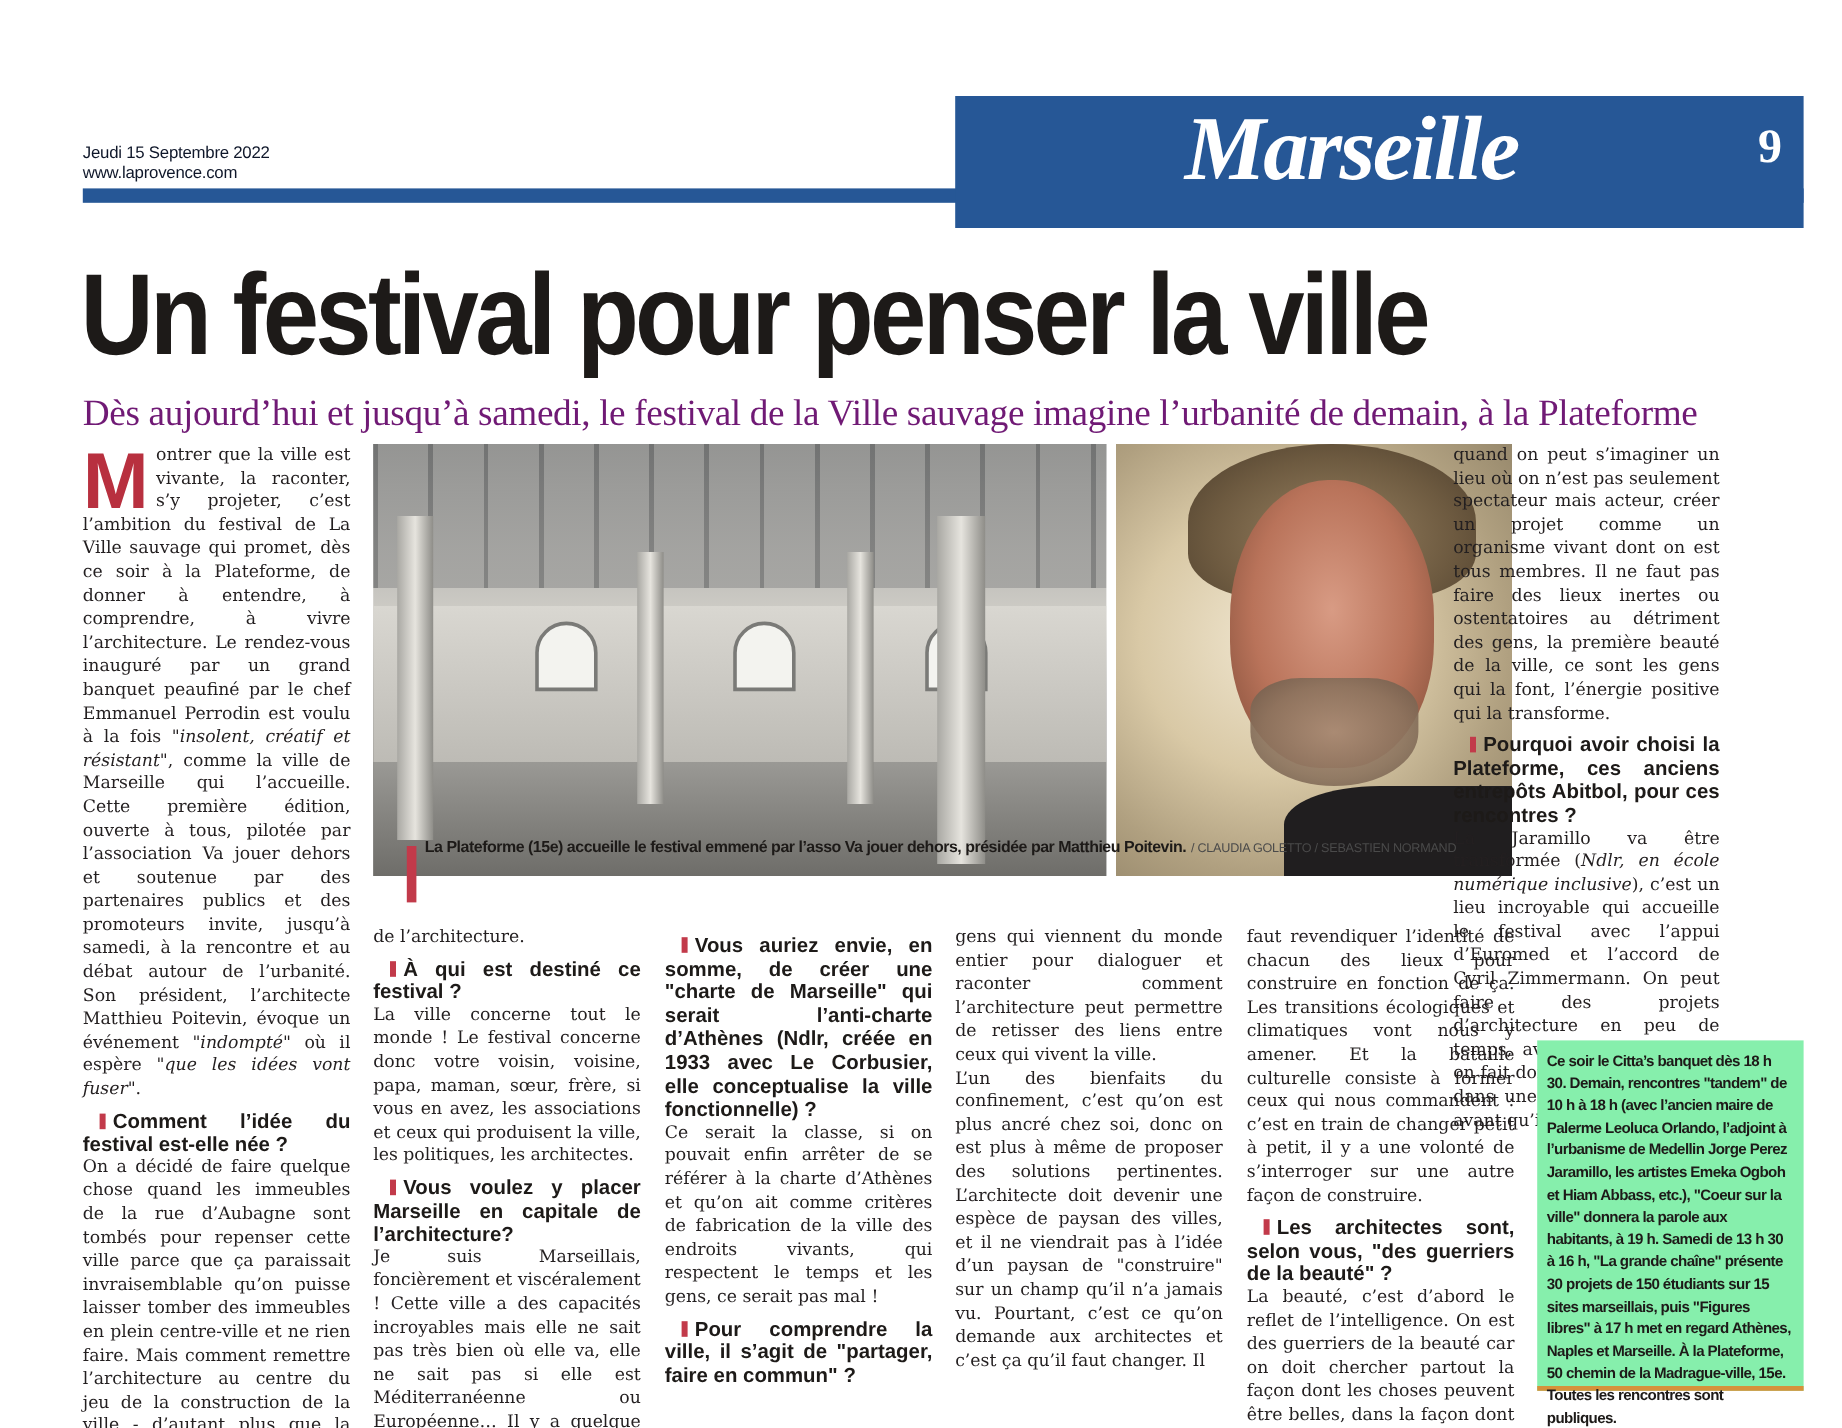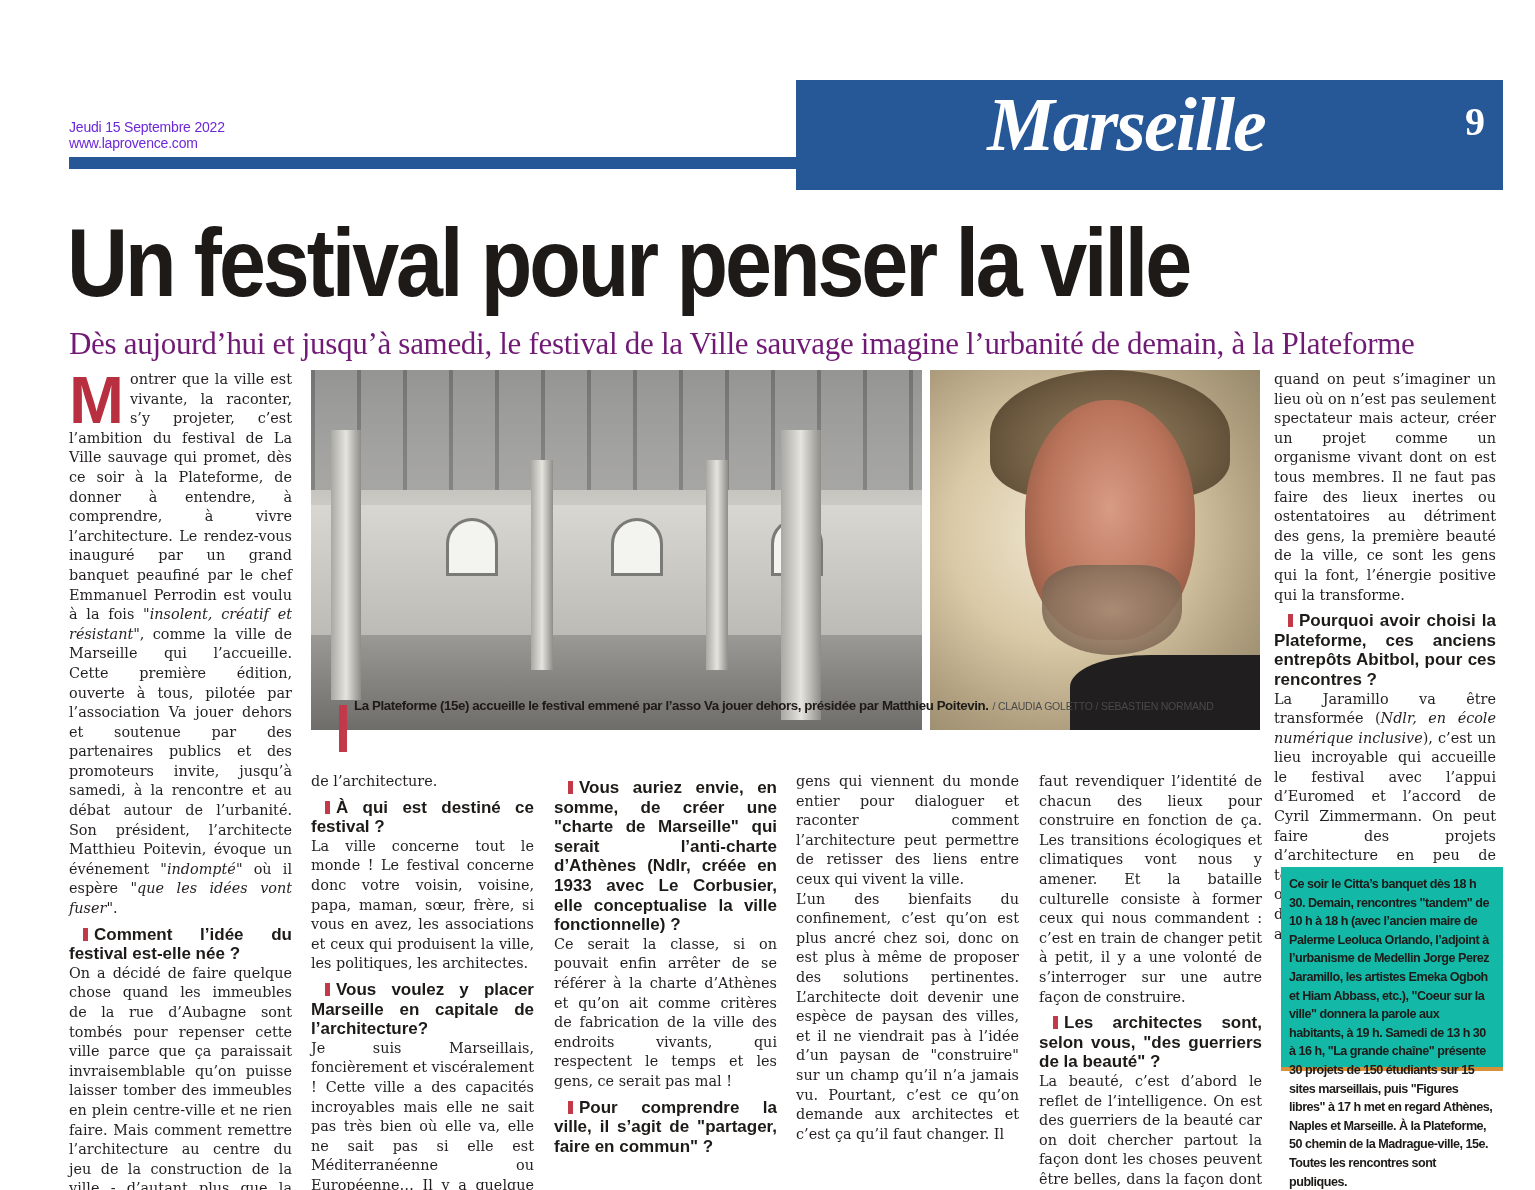--- a/index.html
+++ b/index.html
@@ -1,20 +1,20 @@
 <!DOCTYPE html>
 <html><head>
 <meta charset="utf-8">
 <style>
   * { box-sizing: border-box; margin: 0; padding: 0; }
   html, body { width: 1535px; height: 1190px; background: #ffffff; overflow: hidden; }
   body { position: relative; font-family: "DejaVu Serif", serif; color: #231f20; }
 
   
-  .hdr-date { position: absolute; left: 69px; top: 119px; font-family: "Liberation Sans", sans-serif; font-size: 14px; line-height: 16px; color: #6d28d9; letter-spacing: -0.2px; }
+  .hdr-date { position: absolute; left: 69px; top: 119px; font-family: "Liberation Sans", sans-serif; font-size: 14px; line-height: 16px; color: #0f172a; letter-spacing: -0.2px; }
   .hdr-band { position: absolute; left: 69px; top: 157px; width: 1434px; height: 12px; background: #265796; }
   .hdr-box { position: absolute; left: 796px; top: 80px; width: 707px; height: 110px; background: #265796; }
   .hdr-section { position: absolute; left: 0; width: 660px; top: 2px; text-align: center; font-family: "Liberation Serif", serif; font-style: italic; font-weight: bold; font-size: 76px; line-height: 84px; color: #ffffff; letter-spacing: -2px; }
   .hdr-page { position: absolute; right: 18px; top: 18px; font-family: "Liberation Serif", serif; font-weight: bold; font-size: 40px; color: #ffffff; }
 
   
   .headline { position: absolute; left: 67px; top: 208px; font-family: "Liberation Sans", sans-serif; font-weight: bold; font-size: 96px; line-height: 110px; letter-spacing: -3.5px; color: #1d1a18; transform: scaleX(0.88); transform-origin: left top; white-space: nowrap; }
   .standfirst { position: absolute; left: 69px; top: 326px; font-family: "Liberation Serif", serif; font-size: 31px; line-height: 36px; color: #701a75; white-space: nowrap; letter-spacing: -0.3px; }
 
   
@@ -23,21 +23,21 @@
   .col .q { font-family: Liberation Sans, sans-serif; font-weight: bold; font-size: 17px; line-height: 19.6px; margin-top: 6px; color: #1d1a18; }
   .col .q .mark { display: inline-block; width: 5px; height: 13px; background: #c23a4a; margin: 0 6px 0 14px; vertical-align: -1px; }
   .col em { font-style: italic; }
   .dropcap { float: left; font-family: "Liberation Sans", sans-serif; font-weight: bold; font-size: 66px; line-height: 56px; color: #b8303f; margin: 2px 6px 0 0; height: 56px; }
 
   .c1 { left: 69px; top: 370px; width: 223px; }
   .c2 { left: 311px; top: 772px; width: 223px; }
   .c3 { left: 554px; top: 772px; width: 223px; }
   .c4 { left: 796px; top: 772px; width: 223px; }
   .c5 { left: 1039px; top: 772px; width: 223px; }
-  .c6 { left: 1274px; top: 370px; width: 222px; }
+  .c6 { left: 1211px; top: 370px; width: 222px; }
 
   .signature { text-align: right; font-family: "Liberation Sans", sans-serif; font-weight: bold; font-size: 13px; margin-top: 4px; }
 
   
   .photo1 { position: absolute; left: 311px; top: 370px; width: 611px; height: 360px; overflow: hidden;
     background:
       linear-gradient(180deg, #7e7f7e 0%, #9a9a98 10%, #b9b8b4 24%, #cfcdc7 40%, #8c8b87 58%, #6f6e6a 75%, #8d8c89 100%); }
   .photo1 .ceil { position: absolute; left: 0; top: 0; width: 100%; height: 120px;
     background: repeating-linear-gradient(90deg, #6e6f6f 0 4px, #9c9c9a 4px 46px); opacity: .75; }
   .photo1 .wall { position: absolute; left: 0; top: 135px; width: 100%; height: 130px;
@@ -54,21 +54,21 @@
     background: radial-gradient(ellipse at 50% 60%, #9a8362 0%, #6d5a40 60%, #4a3c2b 100%); }
   .photo2 .beard { position: absolute; left: 112px; top: 195px; width: 140px; height: 90px; border-radius: 30% 30% 50% 50%;
     background: radial-gradient(ellipse, #a88d76 0%, #8b735e 60%, #6b5848 100%); opacity: .9; }
   .photo2 .shirt { position: absolute; left: 140px; top: 285px; width: 200px; height: 80px; background: #201e1f; border-radius: 40% 0 0 0; }
 
   .caption { position: absolute; left: 339px; top: 698px; font-family: "Liberation Sans", sans-serif; font-weight: bold; font-size: 13.3px; line-height: 16px; white-space: nowrap; letter-spacing: -0.4px; color: #1d1a18; }
   .caption .credit { font-weight: normal; font-size: 10.5px; color: #4a4a4a; letter-spacing: -0.2px; margin-left: 4px; }
   .caption-bar { position: absolute; left: 339px; top: 705px; width: 8px; height: 47px; background: #c23a4a; }
 
   
-  .infobox { position: absolute; left: 1281px; top: 867px; width: 222px; height: 204px; background: #14b8a6; border-bottom: 4px solid #d6913a; padding: 8px 8px 6px 8px; font-family: "Liberation Sans", sans-serif; font-weight: bold; font-size: 12.6px; line-height: 18.6px; color: #1d1a18; letter-spacing: -0.5px; }
+  .infobox { position: absolute; left: 1281px; top: 867px; width: 222px; height: 292px; background: #86efac; border-bottom: 4px solid #d6913a; padding: 8px 8px 6px 8px; font-family: "Liberation Sans", sans-serif; font-weight: bold; font-size: 12.6px; line-height: 18.6px; color: #1d1a18; letter-spacing: -0.5px; }
 </style>
 </head>
 <body>
 
 <div class="hdr-date">
   <div>Jeudi 15 Septembre 2022</div>
   <div>www.laprovence.com</div>
 </div>
 <div class="hdr-band"></div>
 <div class="hdr-box">

